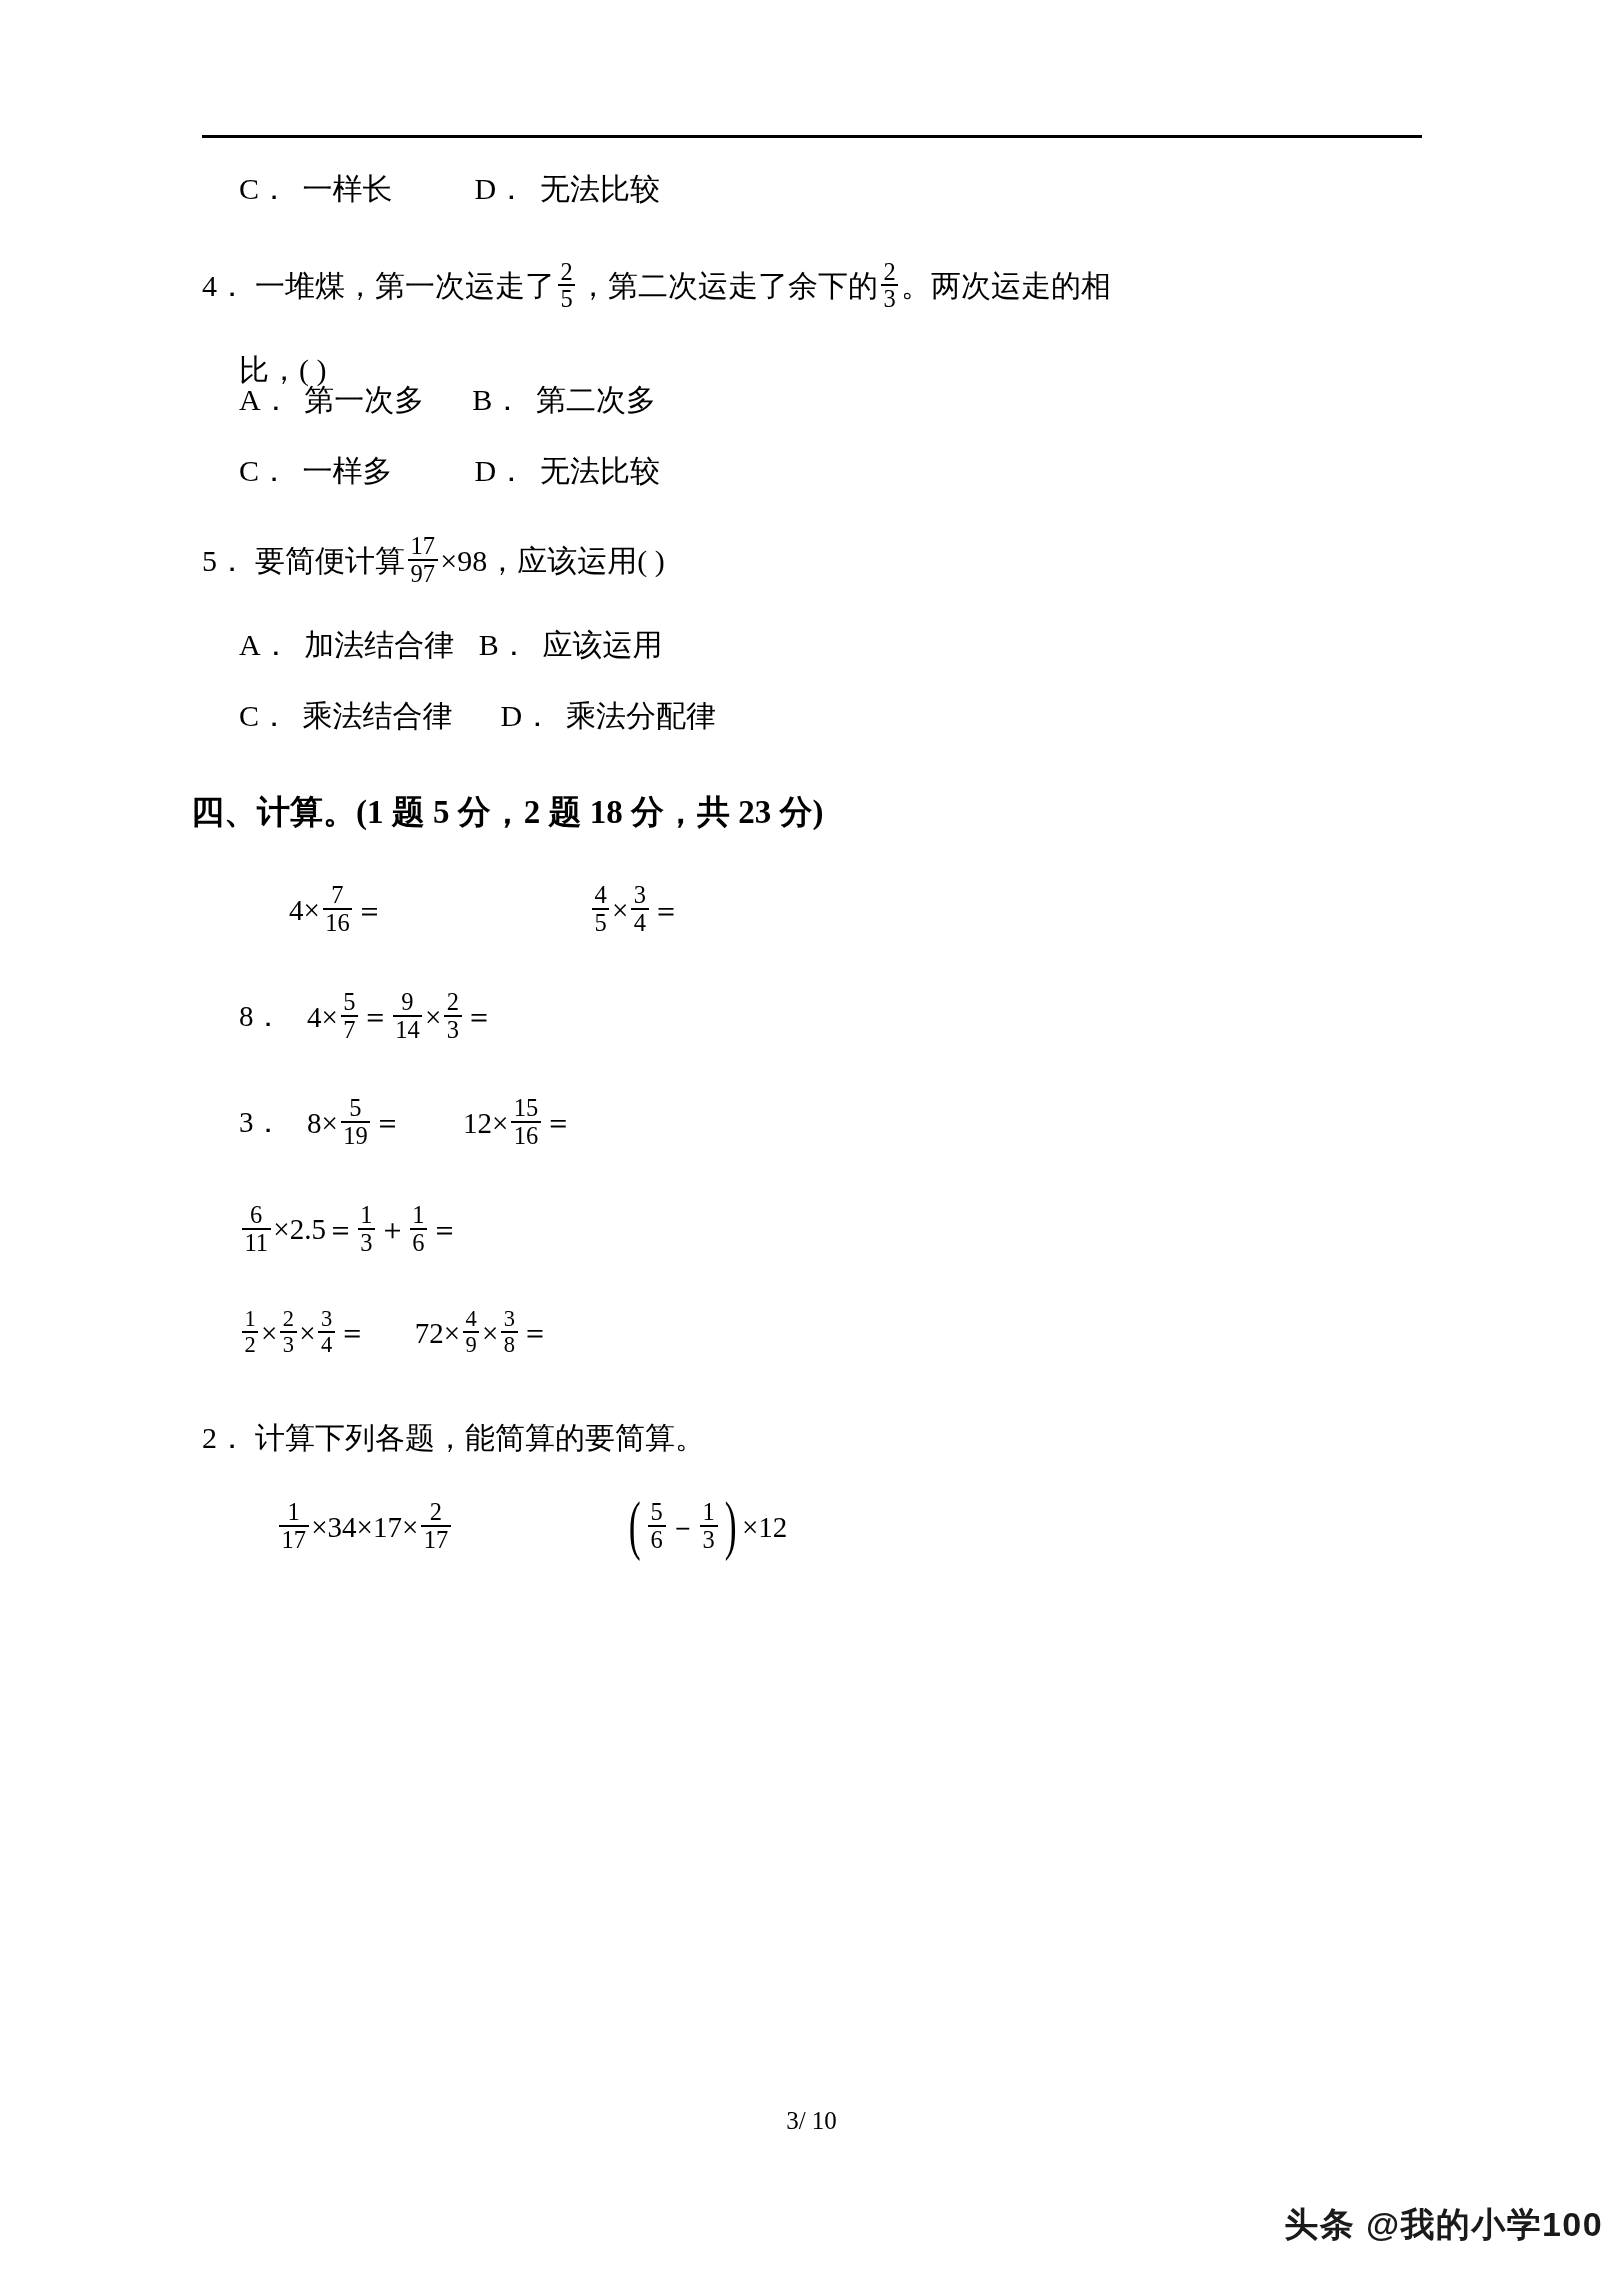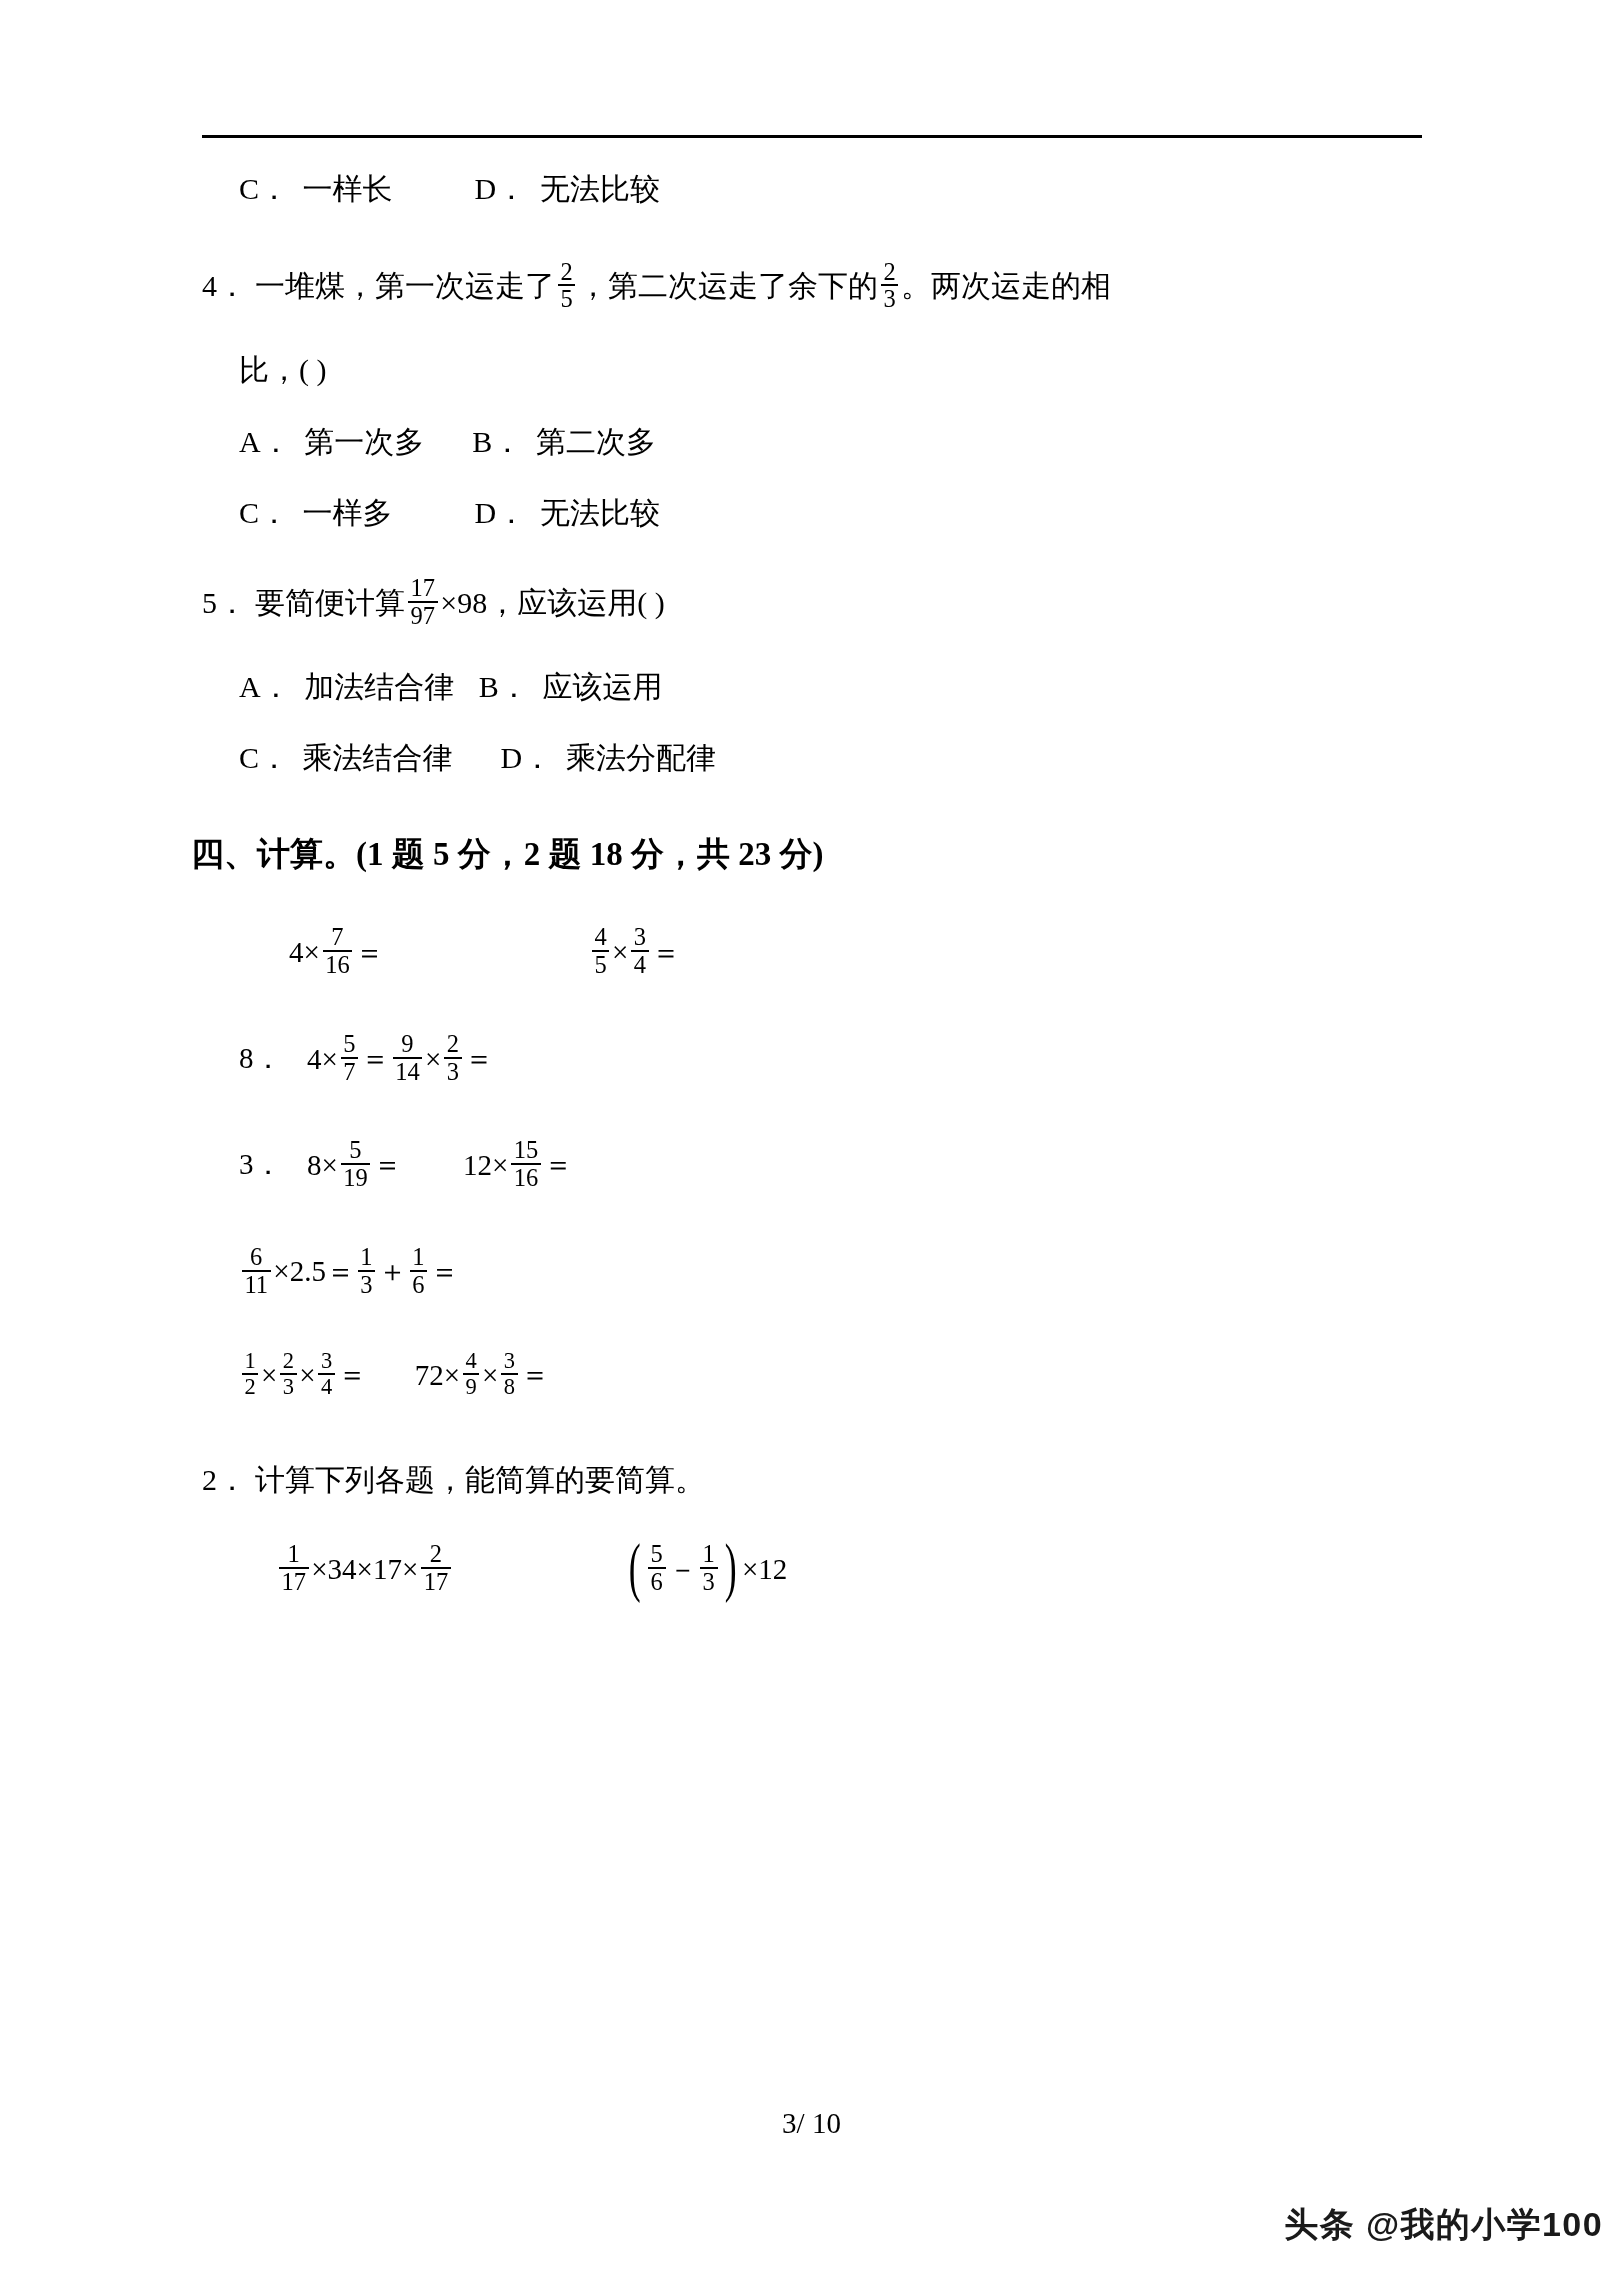--- a/index.html
+++ b/index.html
@@ -83,21 +83,21 @@
   .sp-lg { display: inline-block; width: 82px; }
   .sp-md { display: inline-block; width: 48px; }
   .sp-sm { display: inline-block; width: 24.5px; }
   .sp-xs { display: inline-block; width: 13.6px; }
   .footer-page {
     position: absolute;
     left: 0;
     top: 2107px;
     width: 1623px;
     text-align: center;
-    font-size: 29px;
+    font-size: 25px;
   }
   .watermark {
     position: absolute;
     right: 68px;
     top: 2202px;
     font-size: 34px;
     font-weight: bold;
     color: #1a1a1a;
     letter-spacing: 1.4px;
     font-family: "Liberation Sans", sans-serif;
@@ -137,21 +137,21 @@
       <span>，第二次运走了余下的</span>
       <span class="frac">
         <span class="num">2</span>
         <span class="den">3</span>
       </span>
       <span>。两次运走的相</span>
     </div>
 
     <div class="line indent1" style="margin-top:42px;">比，(        )</div>
 
-    <div class="line indent1" style="margin-top:42px;">
+    <div class="line indent1" style="">
       <span>A．</span><span class="sp-xs"></span><span>第一次多</span><span class="sp-md"></span><span>B．</span><span class="sp-xs"></span><span>第二次多</span>
     </div>
 
     <div class="line indent1" style="margin-top:41px;">
       <span>C．</span><span class="sp-xs"></span><span>一样多</span><span class="sp-lg"></span><span>D．</span><span class="sp-xs"></span><span>无法比较</span>
     </div>
 
     <div class="qrow" style="margin-top:48px; font-size:30px;">
       <span class="num-label">5．</span>
       <span>要简便计算</span>

